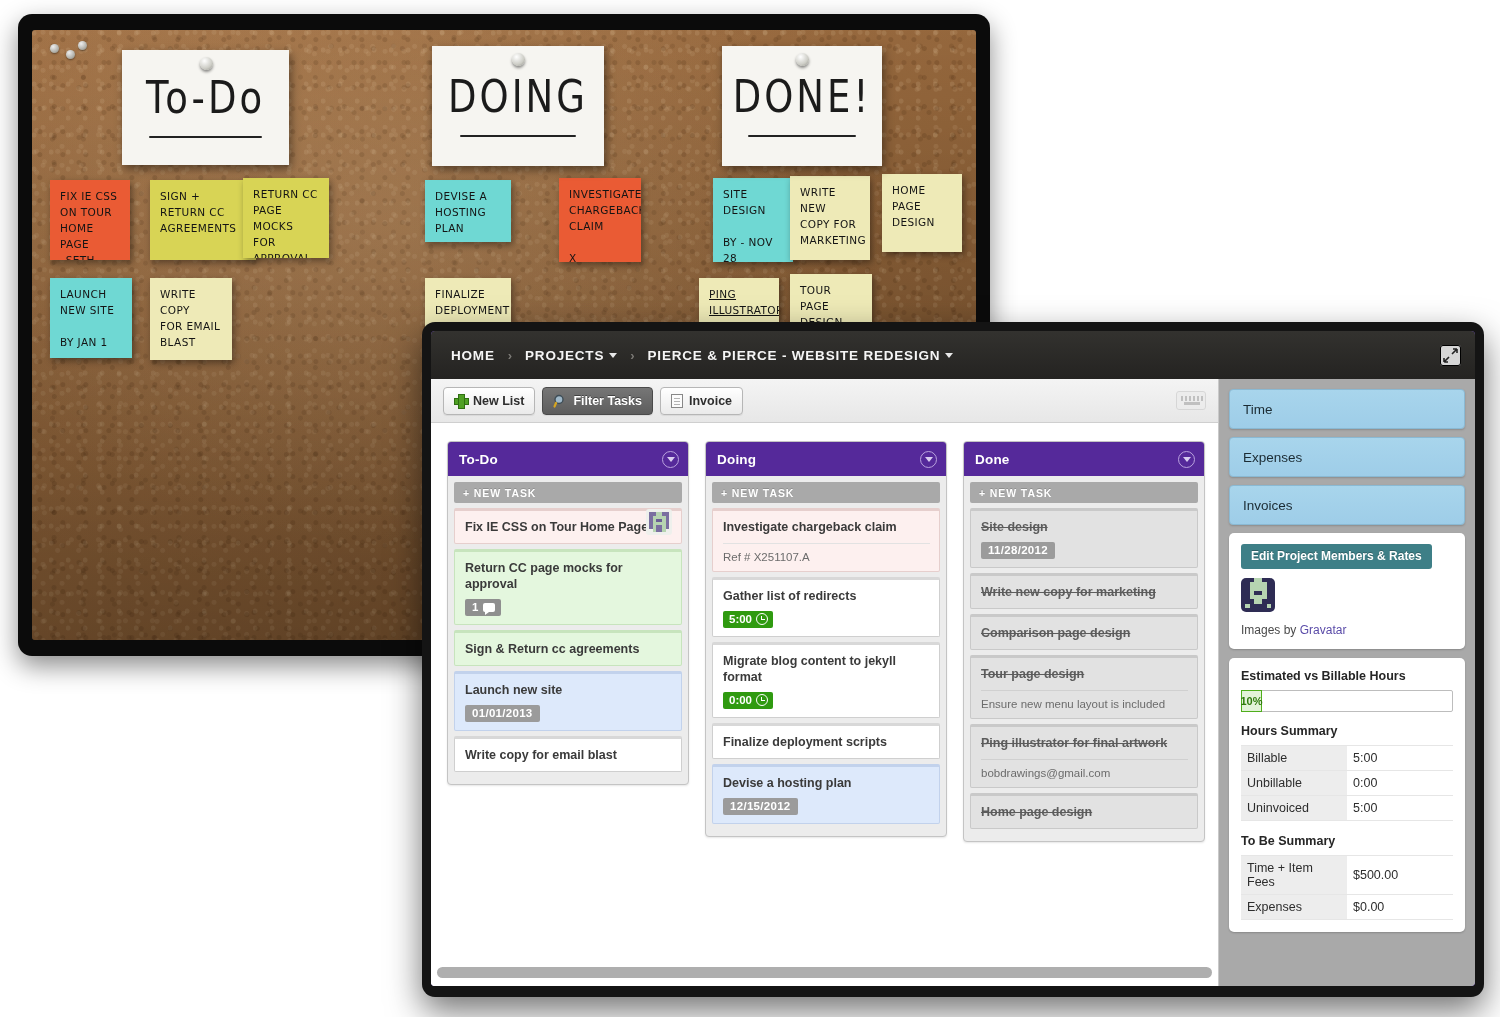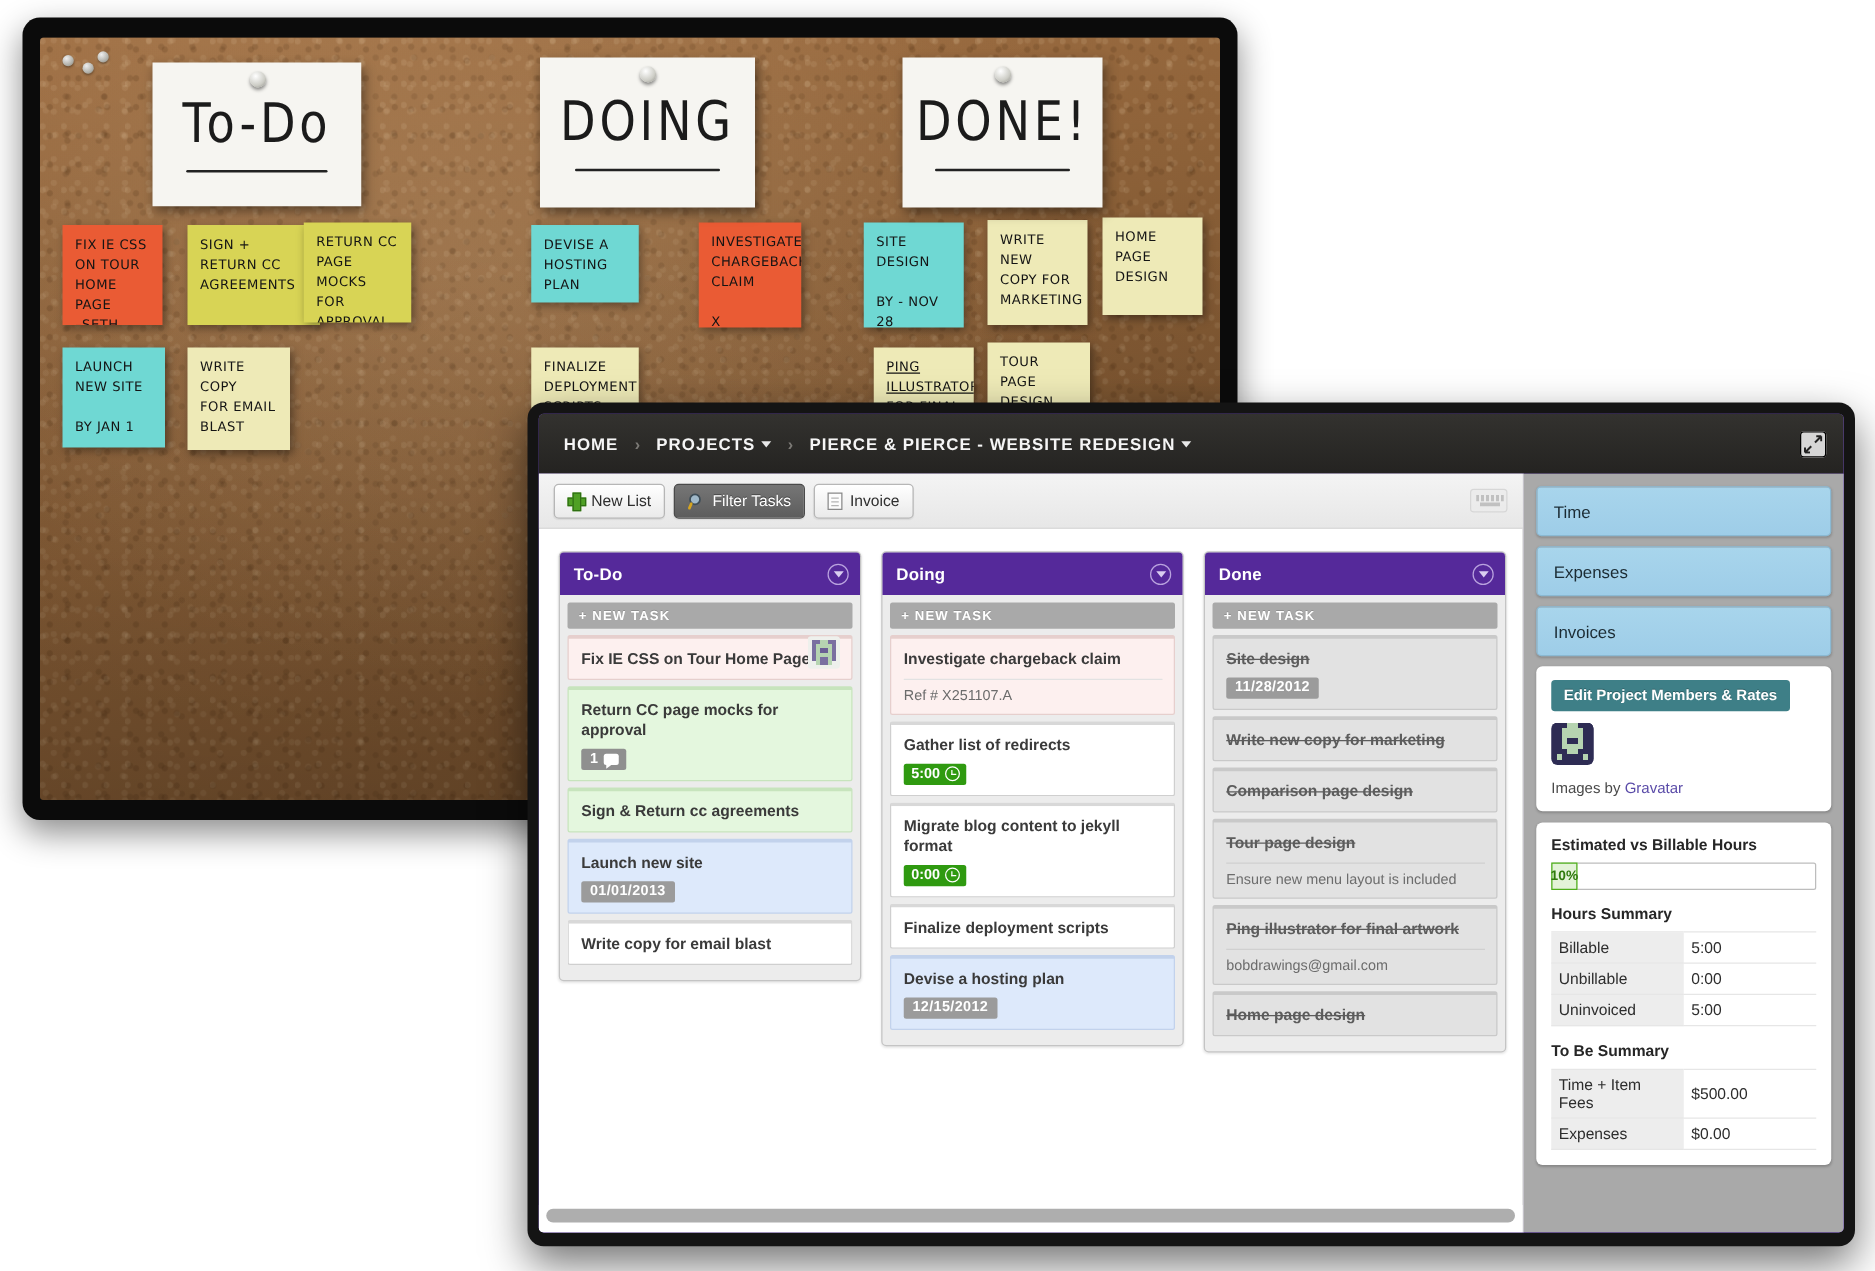--- a/index.html
+++ b/index.html
@@ -171,21 +171,21 @@
     display: flex; align-items: center;
     padding: 0 12px;
     gap: 7px;
   }
   .tbtn {
     display: flex; align-items: center; gap: 6px;
     height: 28px; padding: 0 10px;
     border: 1px solid #b6b6b6;
     border-radius: 4px;
     background: linear-gradient(to bottom, #ffffff, #eaeaea);
-    font-size: 12.5px; font-weight: normal;
+    font-size: 12.5px; font-weight: bold;
     color: #2e2e2e; cursor: pointer;
     box-shadow: 0 1px 1px rgba(0,0,0,0.07);
     white-space: nowrap;
   }
   .tbtn.active {
     background: linear-gradient(to bottom, #767676, #5d5d5d);
     border-color: #4a4a4a;
     color: #ffffff;
     text-shadow: 0 -1px 0 rgba(0,0,0,0.4);
   }
@@ -490,21 +490,21 @@
 
 BY DEC 15</div>
     <div class="sticky orange" style="left: 527px; top: 148px; width: 82px; height: 84px; white-space: pre-line;">INVESTIGATE
 CHARGEBACK
 CLAIM
 
 X 251107.A</div>
     <div class="sticky cream" style="left: 393px; top: 248px; width: 86px; height: 82px; white-space: pre-line;">FINALIZE
 DEPLOYMENT
 SCRIPTS</div>
-    <div class="sticky cyan" style="left: 659px; top: 148px; width: 80px; height: 84px; white-space: pre-line;">SITE
+    <div class="sticky cyan" style="left: 681px; top: 148px; width: 80px; height: 84px; white-space: pre-line;">SITE
 DESIGN
 
 BY - NOV 28</div>
     <div class="sticky cream" style="left: 758px; top: 146px; width: 80px; height: 84px; white-space: pre-line;">WRITE NEW
 COPY FOR
 MARKETING</div>
     <div class="sticky cream" style="left: 850px; top: 144px; width: 80px; height: 78px; white-space: pre-line;">HOME PAGE
 DESIGN</div>
     <div class="sticky cream" style="left: 667px; top: 248px; width: 80px; height: 82px; white-space: pre-line; text-decoration: underline;">PING
 ILLUSTRATOR

